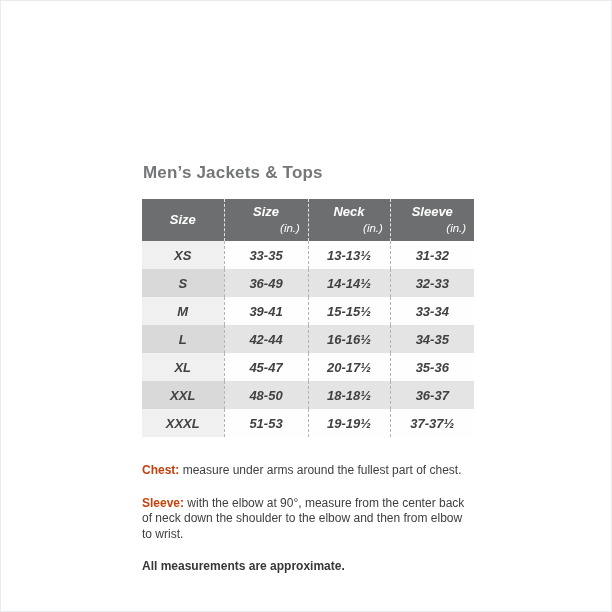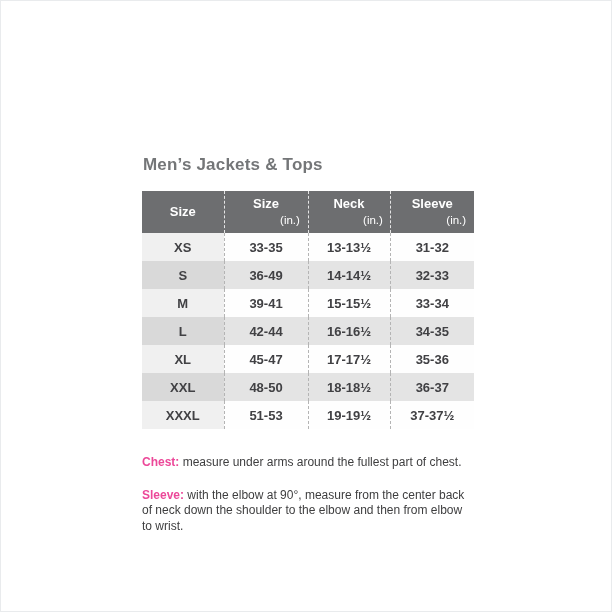--- a/index.html
+++ b/index.html
@@ -17,31 +17,32 @@
     overflow: hidden;
     font-family: "Liberation Sans", "DejaVu Sans", sans-serif;
   }
   .content {
     position: absolute;
     left: 141px;
     top: 153px;
     width: 356px;
   }
   h1.page-title {
-    margin: 0 0 16px 1px;
+    margin: 8px 0 16px 1px;
     font-size: 17px;
     line-height: 21px;
     font-weight: bold;
     color: #747678;
     letter-spacing: 0.2px;
   }
   table.size-table {
     border-collapse: collapse;
     table-layout: fixed;
     width: 332px;
+    font-style: italic;
   }
   table.size-table thead th {
     background: #6d6e70;
     color: #ffffff;
     height: 42px;
     padding: 0;
     text-align: center;
     vertical-align: middle;
     font-size: 13px;
     font-weight: bold;
@@ -77,21 +78,21 @@
   .notes {
     margin-top: 26px;
     width: 352px;
     color: #3e3e3f;
   }
   .notes p {
     margin: 0 0 17px 0;
     font-size: 12px;
     line-height: 15.5px;
   }
-  .notes p b { font-weight: bold; color: #ec4899; }
+  .notes p b { font-weight: bold; color: #c2410c; }
   .notes p span { white-space: pre-line; }
   .notes p.footer { font-weight: bold; color: #373738; }
 </style>
 </head>
 <body>
 
 <div class="canvas">
   <div class="content">
 
     <h1 class="page-title">Men’s Jackets &amp; Tops</h1>
@@ -143,21 +144,21 @@
         </tr>
         <tr>
           <th>L</th>
           <td class="sep">42-44</td>
           <td class="sep">16-16½</td>
           <td class="sep">34-35</td>
         </tr>
         <tr>
           <th>XL</th>
           <td class="sep">45-47</td>
-          <td class="sep">17-17½</td>
+          <td class="sep">20-17½</td>
           <td class="sep">35-36</td>
         </tr>
         <tr>
           <th>XXL</th>
           <td class="sep">48-50</td>
           <td class="sep">18-18½</td>
           <td class="sep">36-37</td>
         </tr>
         <tr>
           <th>XXXL</th>
@@ -166,16 +167,17 @@
           <td class="sep">37-37½</td>
         </tr>
       </tbody>
     </table>
 
     <div class="notes">
       <p><b>Chest:</b><span> measure under arms around the fullest part of chest.</span></p>
       <p><b>Sleeve:</b><span> with the elbow at 90°, measure from the center back
 of neck down the shoulder to the elbow and then from elbow
 to wrist.</span></p>
+      <p class="footer">All measurements are approximate.</p>
     </div>
 
   </div>
 </div>
 
 </body></html>

